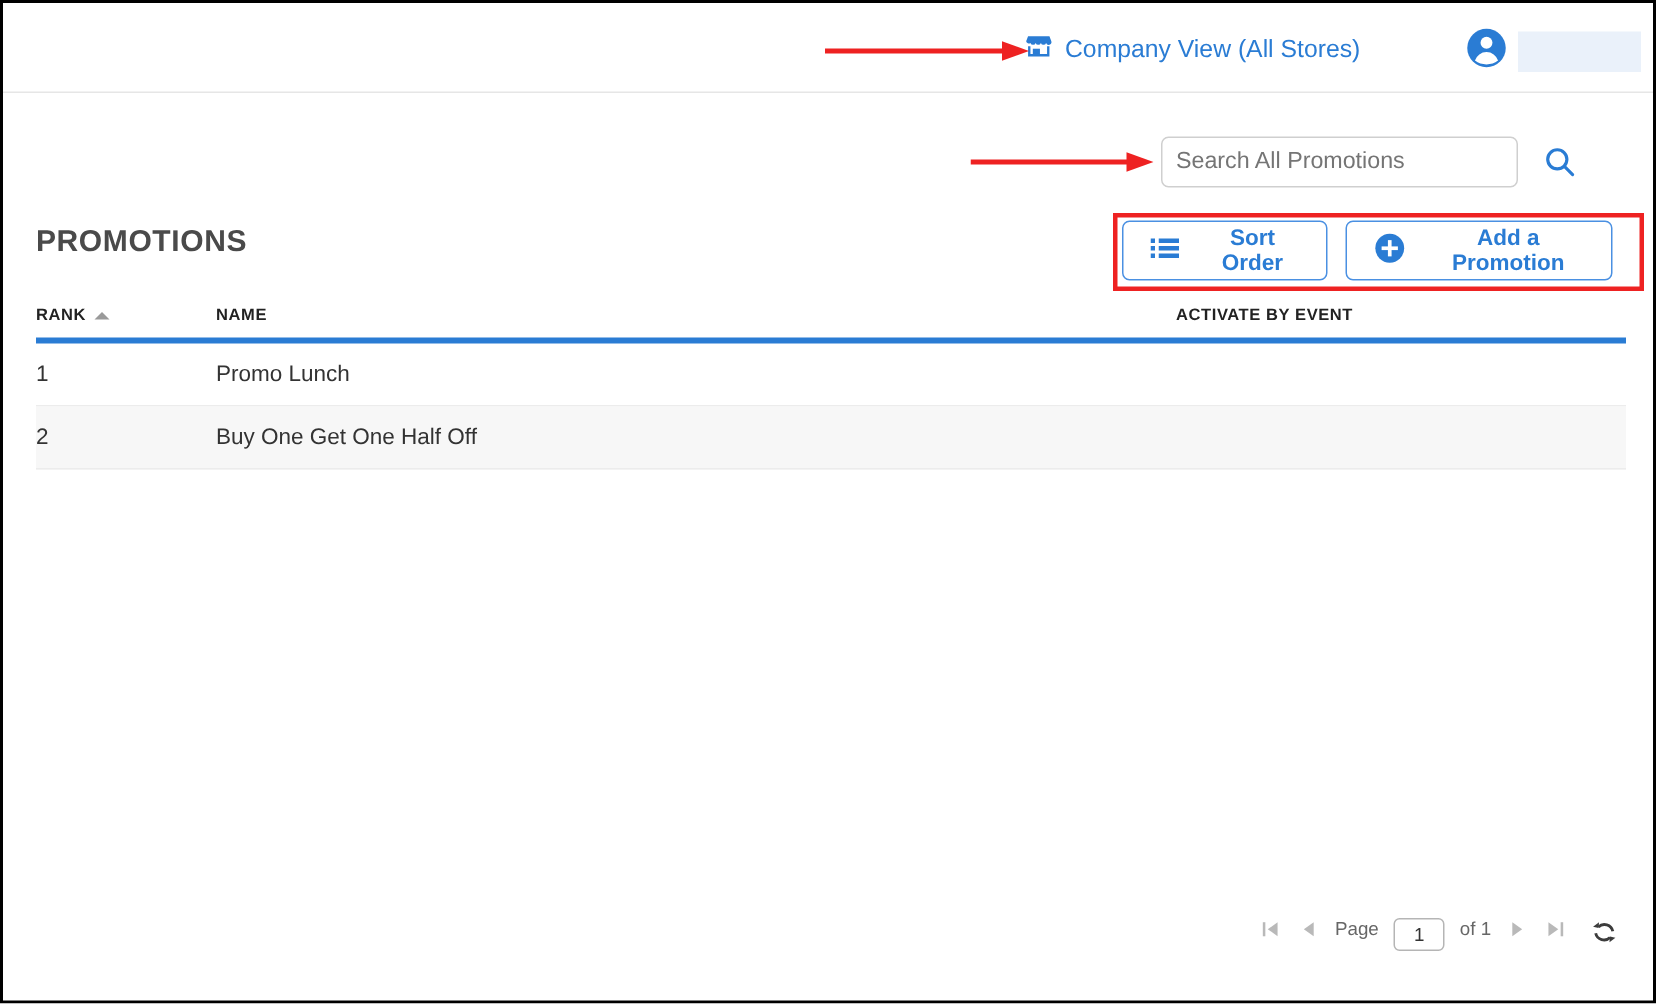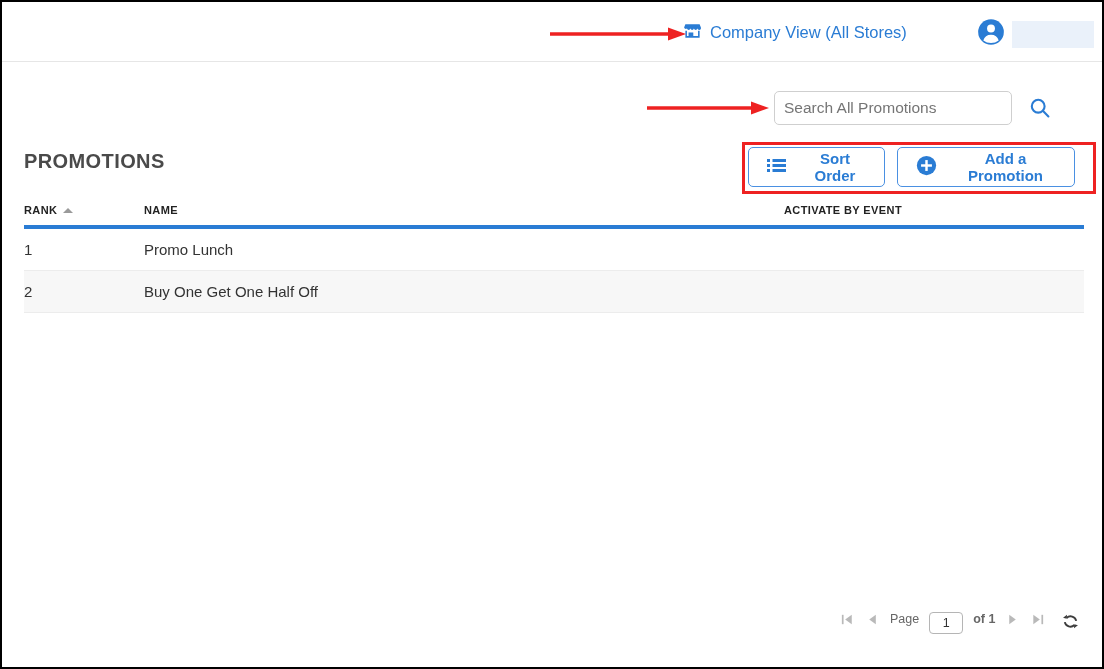--- a/index.html
+++ b/index.html
@@ -208,21 +208,21 @@
     box-sizing: border-box;
     border: 1px solid #b5b5b5;
     border-radius: 4px;
     text-align: center;
     font-size: 12.5px;
     font-family: "Liberation Sans", sans-serif;
     color: #333333;
     background: #ffffff;
     outline: none;
   }
-  .pg-of { color: #666666; font-weight: bold; }
+  .pg-of { color: #666666; }
 
   
   .annot-rect {
     position: absolute;
     border: 3px solid #ee2222;
     pointer-events: none;
     box-sizing: border-box;
   }
   .annot-rect.buttons { left: 740px; top: 140px; width: 354px; height: 52px; }
   .annot-arrow { position: absolute; pointer-events: none; }

